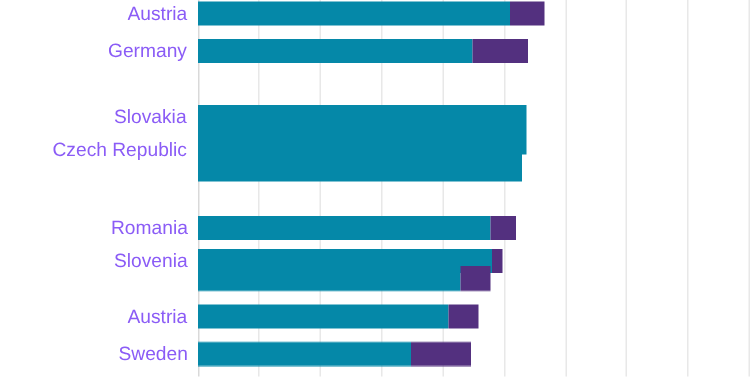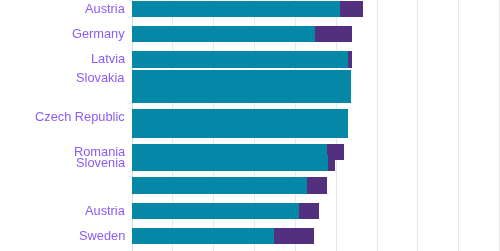--- a/index.html
+++ b/index.html
@@ -46,41 +46,36 @@
     <div class="row" style="top: 0.75px; height: 16.4px;">
       <div class="cat-label">Austria</div>
       <div class="bar seg-a" style="background: rgb(5, 136, 168); left: 131.6px; width: 208.193px;"></div>
       <div class="bar seg-b" style="background: rgb(83, 48, 127); left: 339.793px; width: 23.2687px;"></div>
     </div>
     <div class="row" style="top: 25.99px; height: 16.4px;">
       <div class="cat-label">Germany</div>
       <div class="bar seg-a" style="background: rgb(5, 136, 168); left: 131.6px; width: 183.7px;"></div>
       <div class="bar seg-b" style="background: rgb(83, 48, 127); left: 315.3px; width: 36.3318px;"></div>
     </div>
-    <div class="row" style="top: 51.23px; height: 16.4px;">
-      <div class="cat-label">Latvia</div>
-      <div class="bar seg-a" style="background: rgb(5, 136, 168); left: 131.6px; width: 216.358px;"></div>
-      <div class="bar seg-b" style="background: rgb(83, 48, 127); left: 347.958px; width: 3.674px;"></div>
-    </div>
     <div class="row" style="top: 70px; height: 33px;">
       <div class="cat-label">Slovakia</div>
       <div class="bar seg-a" style="background: rgb(5, 136, 168); left: 131.6px; width: 219.624px;"></div>
 
     </div>
-    <div class="row" style="top: 109px; height: 29px; padding-left: 29px;">
+    <div class="row" style="top: 92px; height: 29px; padding-left: 29px;">
       <div class="cat-label">Czech Republic</div>
       <div class="bar seg-a" style="background: rgb(5, 136, 168); left: 131.6px; width: 215.95px;"></div>
 
     </div>
     <div class="row" style="top: 126.95px; height: 16.4px; margin-top: 17px;">
       <div class="cat-label">Romania</div>
       <div class="bar seg-a" style="background: rgb(5, 136, 168); left: 131.6px; width: 195.538px;"></div>
       <div class="bar seg-b" style="background: rgb(83, 48, 127); left: 327.138px; width: 16.7371px;"></div>
     </div>
-    <div class="row" style="top: 155px; height: 16px;">
+    <div class="row" style="top: 166px; height: 16px;">
       <div class="cat-label">Slovenia</div>
       <div class="bar seg-a" style="background: rgb(5, 136, 168); left: 131.6px; width: 196.763px;"></div>
       <div class="bar seg-b" style="background: rgb(83, 48, 127); left: 328.363px; width: 6.93978px;"></div>
     </div>
     <div class="row" style="top: 177.43px; height: 16.4px;">
       <div class="bar seg-a" style="background: rgb(5, 136, 168); left: 131.6px; width: 175.127px;"></div>
       <div class="bar seg-b" style="background: rgb(83, 48, 127); left: 306.727px; width: 20.4111px;"></div>
     </div>
     <div class="row" style="top: 202.67px; height: 16.4px;">
       <div class="cat-label">Austria</div>

